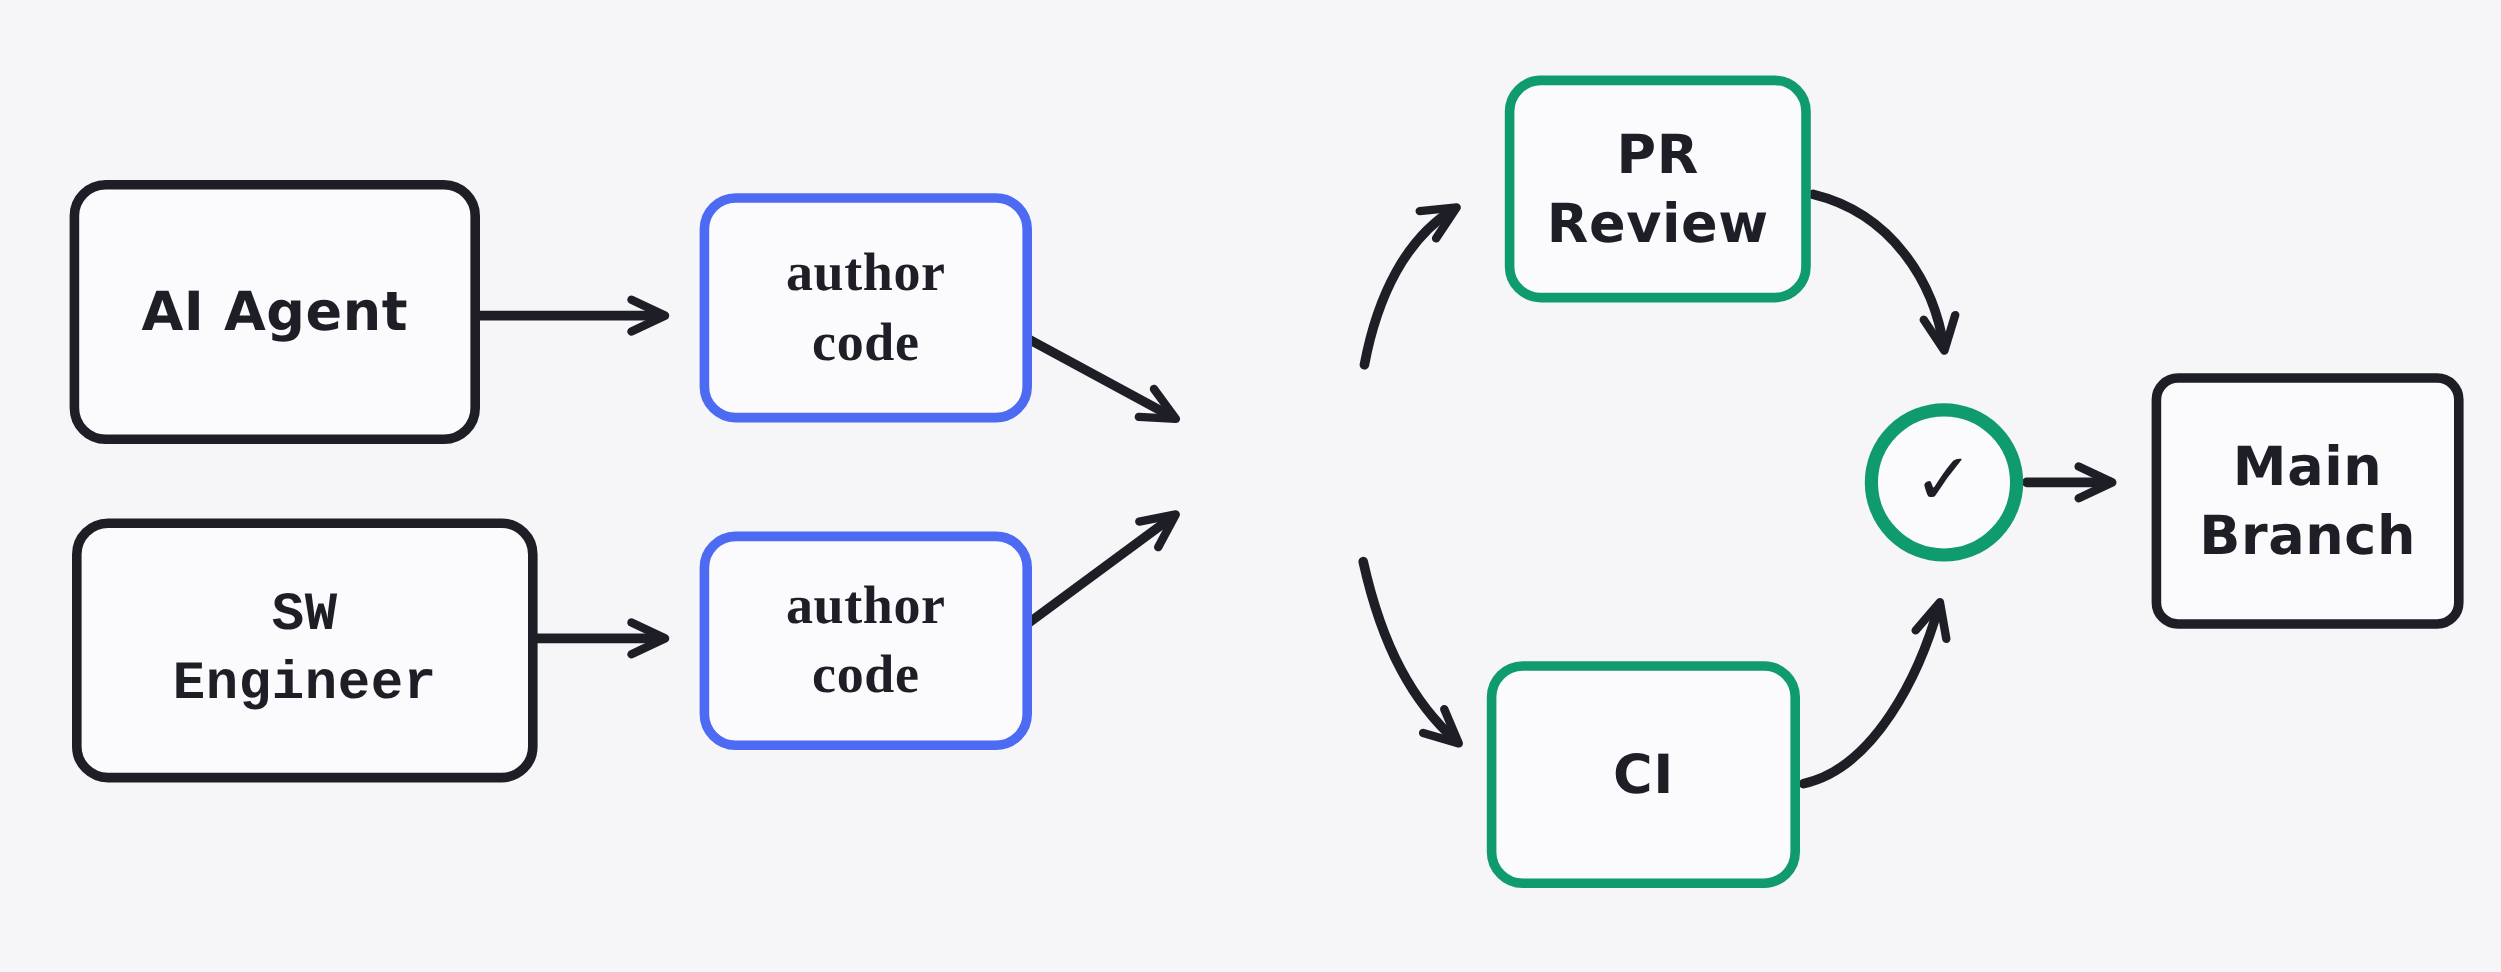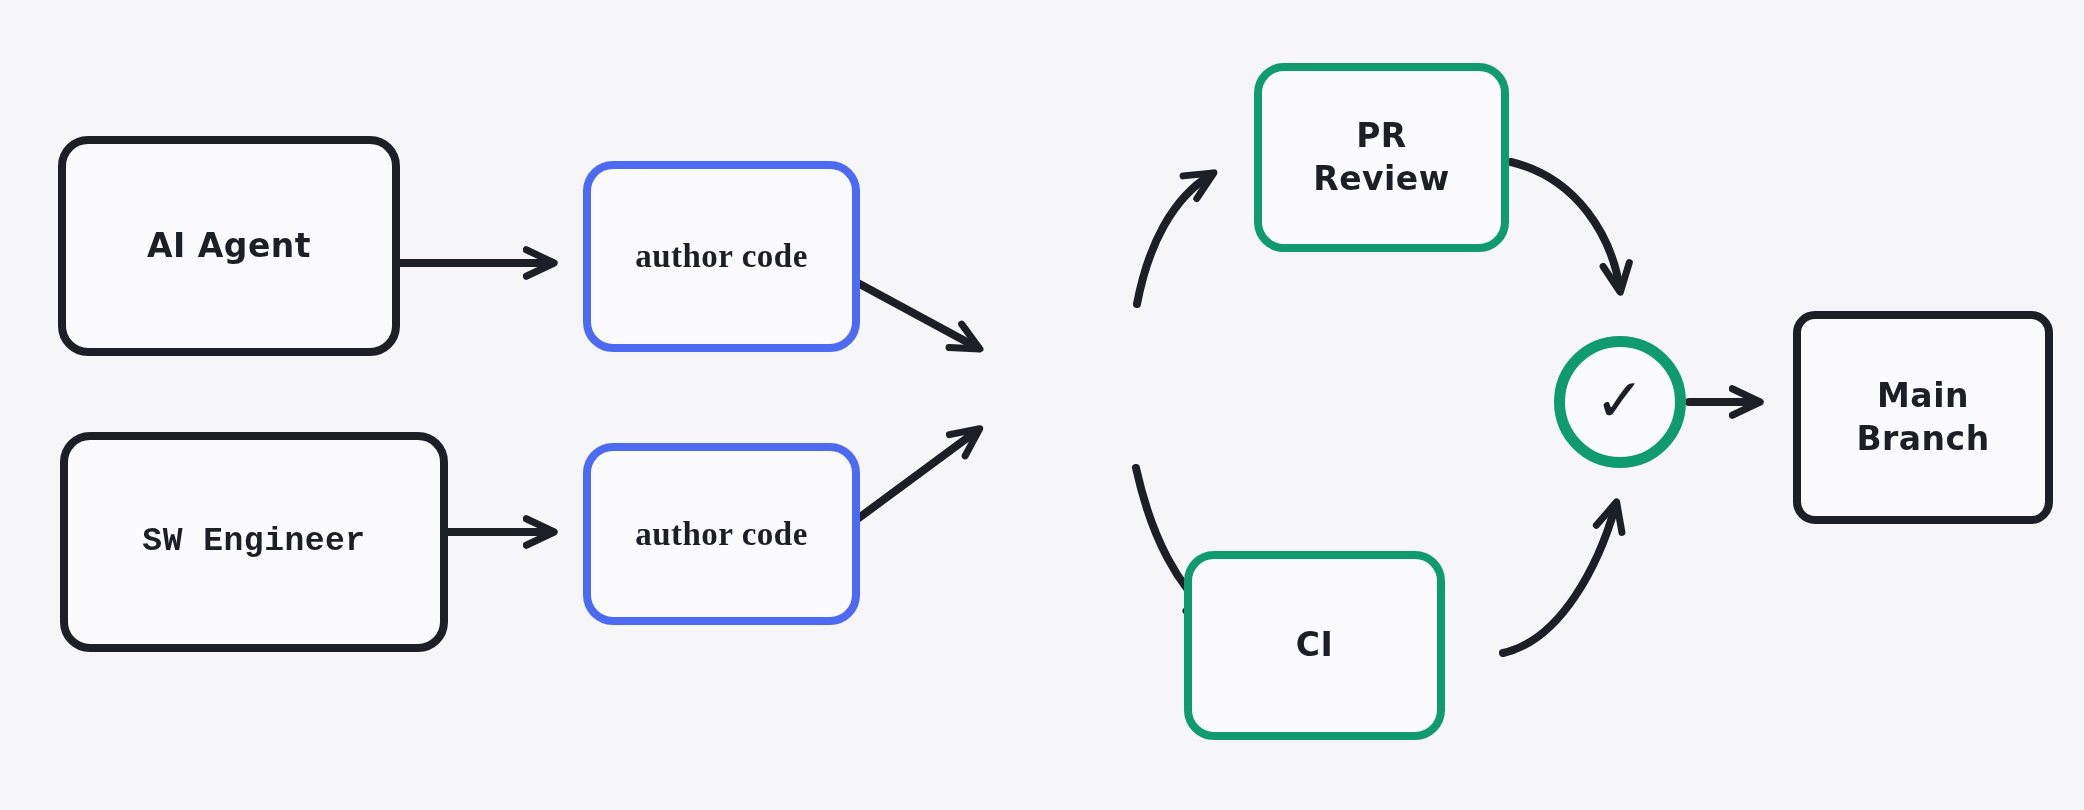--- a/index.html
+++ b/index.html
@@ -24,35 +24,35 @@
     box-sizing: border-box;
     background: #fbfbfe;
     border: 8px solid #1e1e26;
     border-radius: 30px;
     display: flex;
     align-items: center;
     justify-content: center;
     text-align: center;
     color: #1e1e26;
     font-weight: 700;
-    font-size: 33px;
+    font-size: 45px;
     line-height: 1.28;
     letter-spacing: 0.5px;
   }
   .node.blue  { border-color: #4c6bf2; font-family: Liberation Serif, serif; }
   .node.green { border-color: #0f9b6e; }
   .node .lbl { display: inline-block; }
 
-  .n-ai   { left: 58px;   top: 136px; width: 342px; height: 220px; }
+  .n-ai   { left: 58px;   top: 150px; width: 342px; height: 220px; }
   .n-ac1  { left: 583px;  top: 161px; width: 277px; height: 191px; }
   .n-sw   { left: 60px;   top: 432px; width: 388px; height: 220px; font-family: Liberation Mono, monospace; }
   .n-ac2  { left: 583px;  top: 443px; width: 277px; height: 182px; }
   .n-pr   { left: 1011px; top: 304px; width: 259px; height: 164px; }
   .n-prr  { left: 1254px; top: 63px;  width: 255px; height: 189px; }
-  .n-ci   { left: 1184px; top: 551px; width: 261px; height: 189px; }
+  .n-ci   { left: 1239px; top: 551px; width: 261px; height: 189px; }
   .n-main { left: 1793px; top: 311px; width: 260px; height: 213px; border-radius: 22px; }
 
   .n-chk {
     left: 1554px; top: 336px; width: 132px; height: 132px;
     border-radius: 50%;
     border-width: 11px;
     border-color: #0f9b6e;
     font-size: 60px;
     line-height: 1;
   }

